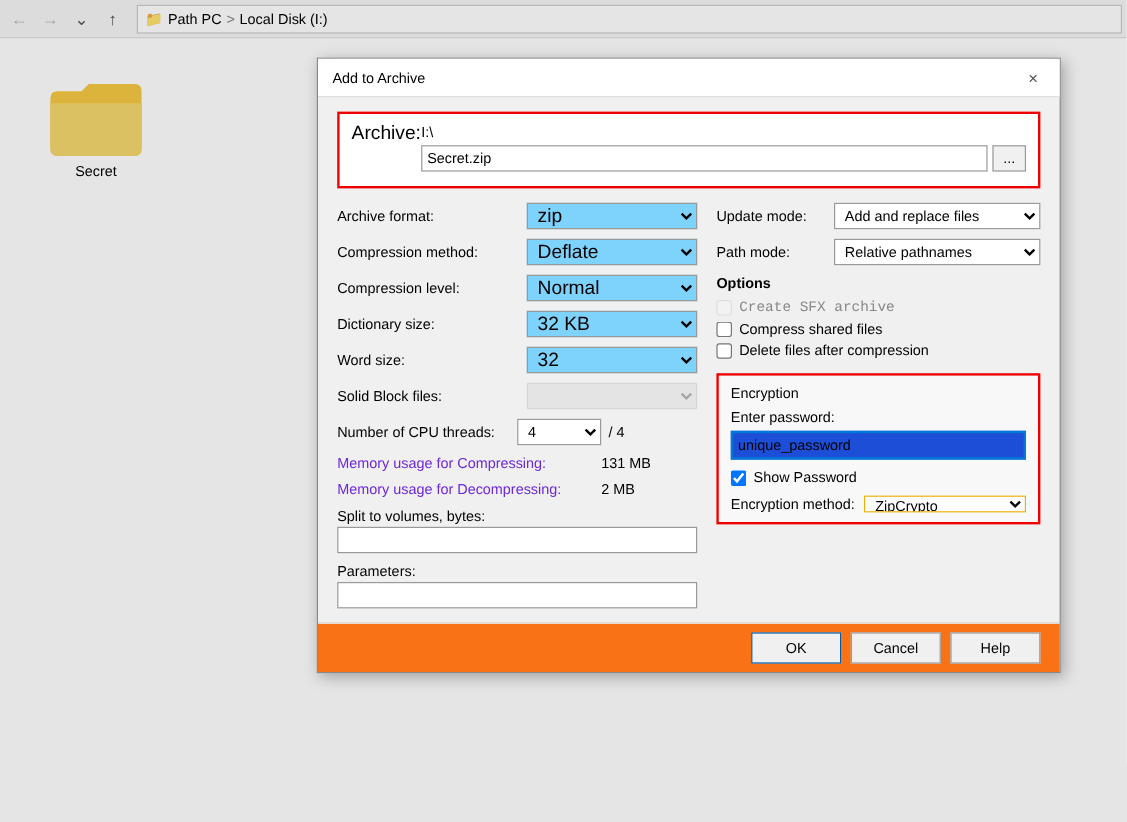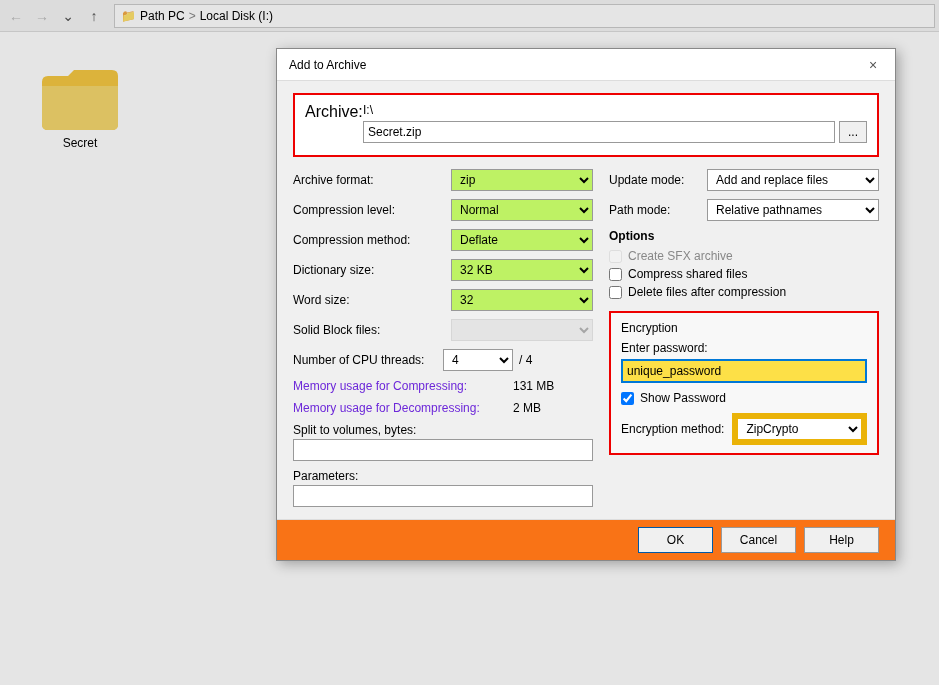--- a/index.html
+++ b/index.html
@@ -115,21 +115,21 @@
       top: 0; left: 0;
       width: 939px;
       height: 685px;
       background: rgba(0,0,0,0.1);
     }
 
     
     .dialog {
       position: absolute;
       top: 48px;
-      left: 276px;
+      left: 264px;
       width: 620px;
       background: #f0f0f0;
       border: 1px solid #888;
       box-shadow: 3px 3px 12px rgba(0,0,0,0.3);
     }
 
     .dialog-title-bar {
       background: #fff;
       display: flex;
       align-items: center;
@@ -227,22 +227,22 @@
 
     .form-label {
       font-size: 12px;
       color: #000;
       min-width: 150px;
     }
 
     .form-select {
       height: 22px;
       border: 1px solid #999;
-      background: #bef264;
-      font-size: 12px;
+      background: #7dd3fc;
+      font-size: 16px;
       padding: 0 4px;
       cursor: pointer;
       flex: 1;
     }
 
     .solid-block-select {
       height: 22px;
       border: 1px solid #ccc;
       background: #e0e0e0;
       font-size: 12px;
@@ -366,20 +366,21 @@
       margin: 0;
     }
 
     .checkbox-label {
       font-size: 12px;
       color: #000;
     }
 
     .checkbox-row.disabled .checkbox-label {
       color: #888;
+      font-family: Liberation Mono, monospace;
     }
 
     .checkbox-row.disabled input[type="checkbox"] {
       opacity: 0.5;
     }
 
     
     .encryption-section {
       border: 2px solid #e00;
       padding: 8px 10px;
@@ -399,38 +400,38 @@
       color: #000;
       margin-bottom: 4px;
     }
 
     .enc-password-input {
       width: 100%;
       height: 24px;
       border: 2px solid #0078d7;
       padding: 0 4px;
       font-size: 12px;
-      background: #fde047;
+      background: #1d4ed8;
       margin-bottom: 8px;
     }
 
     .enc-method-row {
       display: flex;
       align-items: center;
       gap: 8px;
     }
 
     .enc-method-label {
       font-size: 12px;
       color: #000;
     }
 
     .enc-method-select {
-      height: 32px;
-      border: 6px solid #eab308;
+      height: 14px;
+      border: 1px solid #eab308;
       background: #fff;
       font-size: 12px;
       padding: 0 4px;
       cursor: pointer;
       flex: 1;
     }
 
     
     .dialog-footer {
       display: flex;
@@ -534,34 +535,34 @@
         <div class="form-row">
           <span class="form-label">Archive format:</span>
           <select class="form-select">
             <option>zip</option>
             <option>7z</option>
             <option>tar</option>
           </select>
         </div>
 
         <div class="form-row">
+          <span class="form-label">Compression method:</span>
+          <select class="form-select">
+            <option>Deflate</option>
+            <option>Deflate64</option>
+            <option>BZip2</option>
+          </select>
+        </div>
+
+        <div class="form-row">
           <span class="form-label">Compression level:</span>
           <select class="form-select">
             <option>Normal</option>
             <option>Store</option>
             <option>Maximum</option>
-          </select>
-        </div>
-
-        <div class="form-row">
-          <span class="form-label">Compression method:</span>
-          <select class="form-select">
-            <option>Deflate</option>
-            <option>Deflate64</option>
-            <option>BZip2</option>
           </select>
         </div>
 
         <div class="form-row">
           <span class="form-label">Dictionary size:</span>
           <select class="form-select">
             <option>32 KB</option>
             <option>16 KB</option>
             <option>64 KB</option>
           </select>

